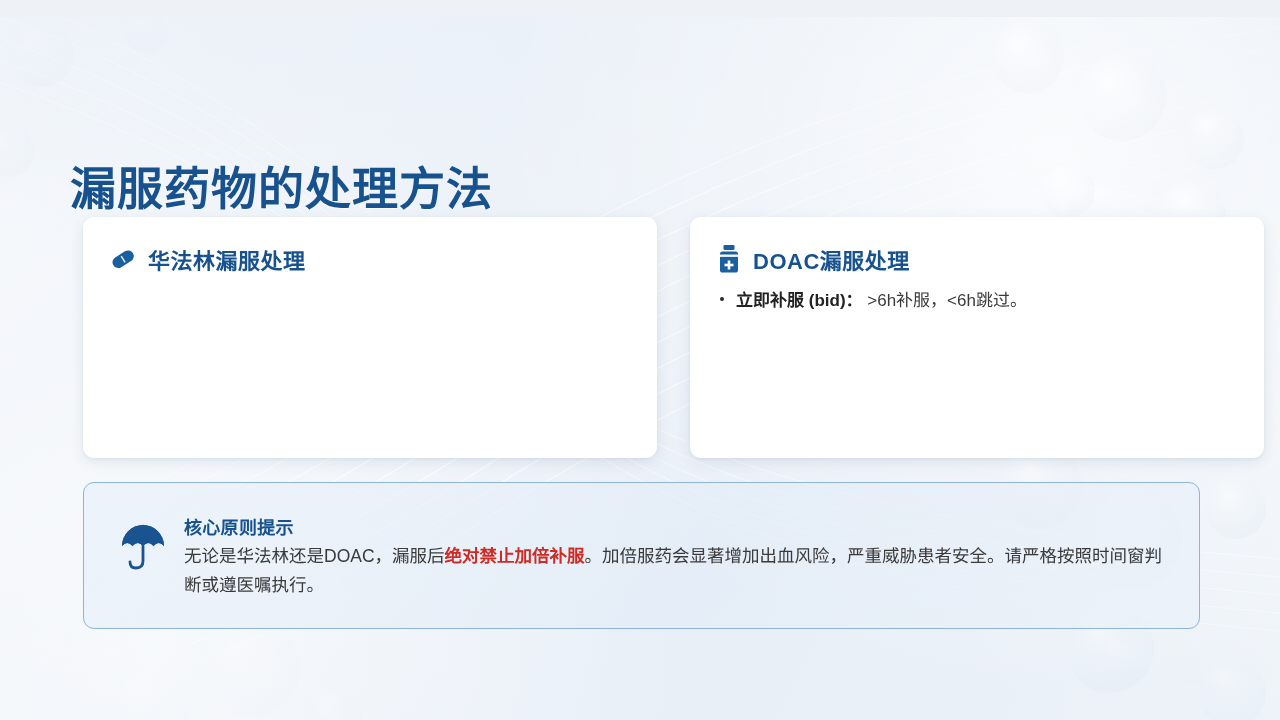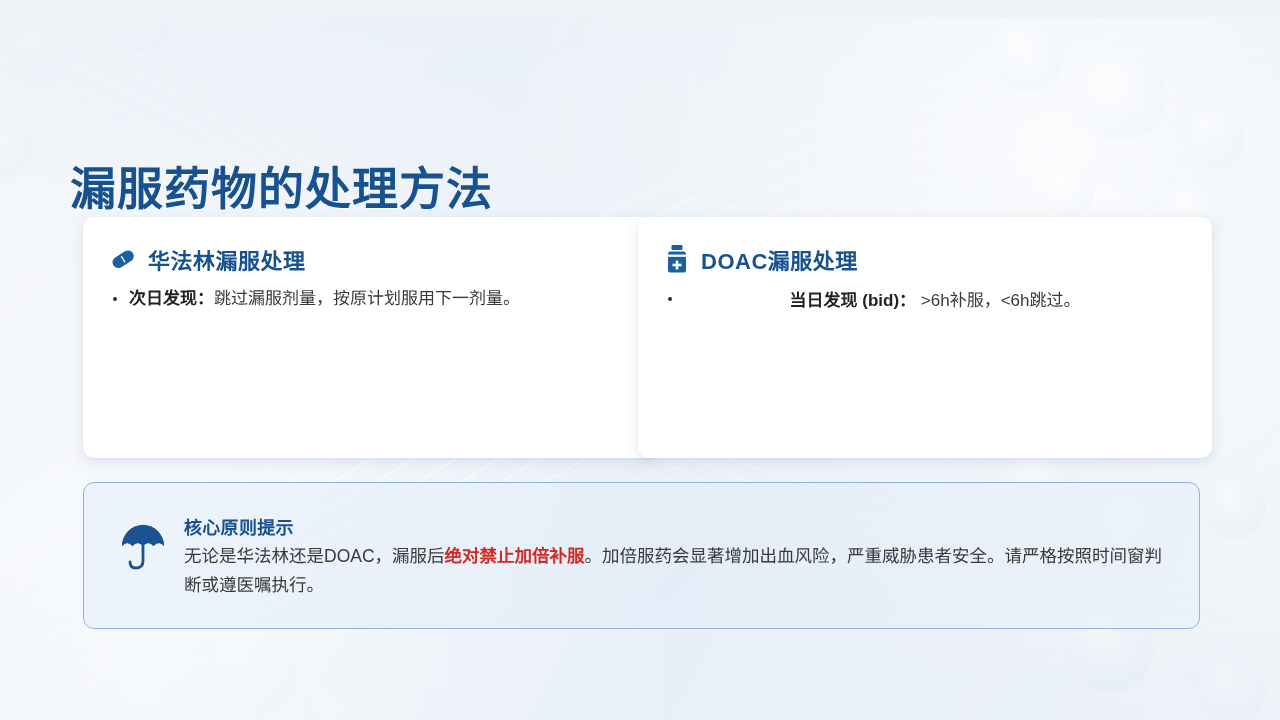--- a/index.html
+++ b/index.html
@@ -59,21 +59,21 @@
     top: 200px;
     width: 574px;
     height: 241px;
     background: #ffffff;
     border-radius: 11px;
     box-shadow: 0 4px 14px rgba(40, 70, 110, .10), 0 1px 3px rgba(40,70,110,.06);
     box-sizing: border-box;
     padding: 22px 26px 18px 26px;
   }
   .card-left  { left: 83px; }
-  .card-right { left: 638px; text-align: center; }
+  .card-right { left: 690px; }
 
   .card-head {
     display: flex;
     align-items: center;
     gap: 11px;
     margin-top: 4px;
     margin-bottom: 10px;
   }
   .card-head .icon { flex: 0 0 auto; display: block; line-height: 0; }
   .card-title {
@@ -260,42 +260,39 @@
         <svg width="28" height="28" viewBox="0 0 28 28" xmlns="http://www.w3.org/2000/svg">
           <g transform="rotate(-32 14 14)">
             <rect x="2.5" y="8.5" width="23" height="11.5" rx="5.75" fill="#1a5fa0"></rect>
             <line x1="14" y1="11.2" x2="14" y2="17.4" stroke="#ffffff" stroke-width="1.5" stroke-linecap="round" opacity="0.9"></line>
           </g>
         </svg>
       </span>
       <span class="card-title">华法林漏服处理</span>
     </div>
     <ul class="bullets">
-      <li>
-        <span class="lbl">次日发现：</span><span>跳过漏服剂量，按原计划服用下一剂量。</span>
-      </li>
     </ul>
   </div>
 
   <div class="card card-right">
     <div class="card-head">
       <span class="icon">
         <svg width="26" height="30" viewBox="0 0 26 30" xmlns="http://www.w3.org/2000/svg">
           <rect x="7.5" y="1" width="11" height="5" rx="1.2" fill="#1a5fa0"></rect>
           <rect x="4" y="7.5" width="18" height="21" rx="2.6" fill="#1a5fa0"></rect>
           <rect x="4" y="10.5" width="18" height="2.4" fill="#ffffff" opacity="0.95"></rect>
           <rect x="11.7" y="16.5" width="2.6" height="9" fill="#ffffff"></rect>
           <rect x="8.5" y="19.7" width="9" height="2.6" fill="#ffffff"></rect>
         </svg>
       </span>
       <span class="card-title">DOAC漏服处理</span>
     </div>
     <ul class="bullets">
       <li>
-        <span class="lbl">当日发现 (bid)：</span>&nbsp;<span>&gt;6h补服，&lt;6h跳过。</span>
+        <span class="lbl">立即补服 (bid)：</span>&nbsp;<span>&gt;6h补服，&lt;6h跳过。</span>
       </li>
     </ul>
   </div>
 
   <div class="callout">
     <span class="umb">
       <svg width="46" height="48" viewBox="0 0 46 48" xmlns="http://www.w3.org/2000/svg">
         <line x1="23" y1="3" x2="23" y2="10" stroke="#1a5490" stroke-width="2.6" stroke-linecap="round"></line>
         <path d="M2 23 A21 21 0 0 1 44 23 Z" fill="#1a5490"></path>
         <path d="M2 23 q5.2 -6 10.5 0 q5.2 -6 10.5 0 q5.2 -6 10.5 0 q5.2 -6 10.5 0 Z" fill="#e8eff7"></path>

